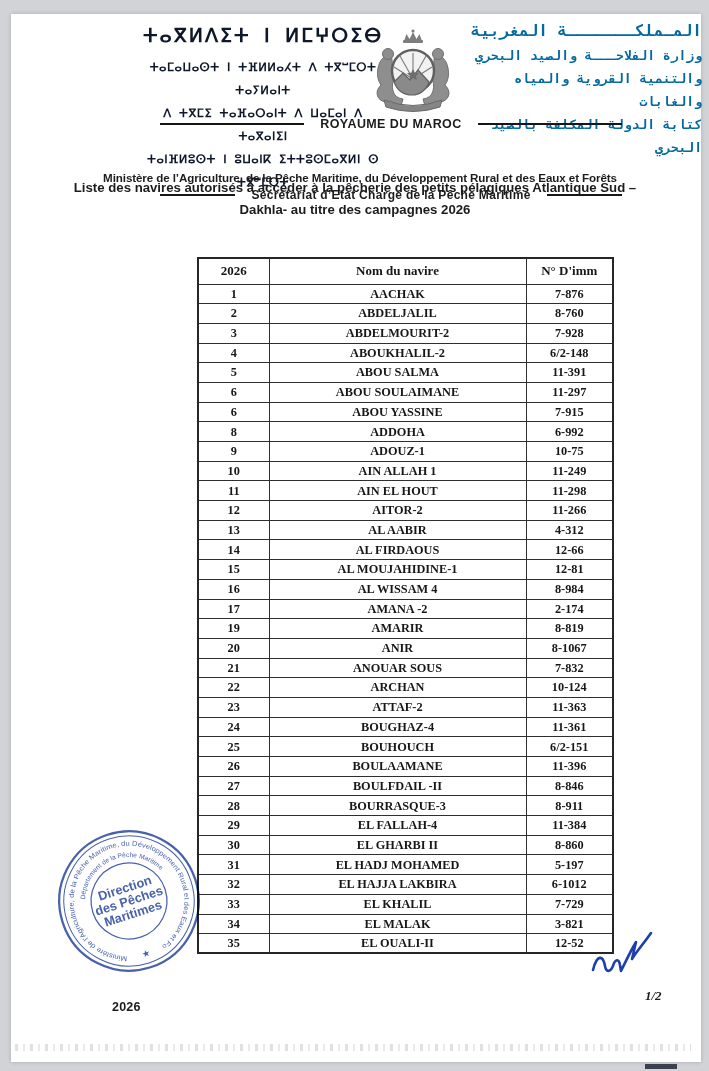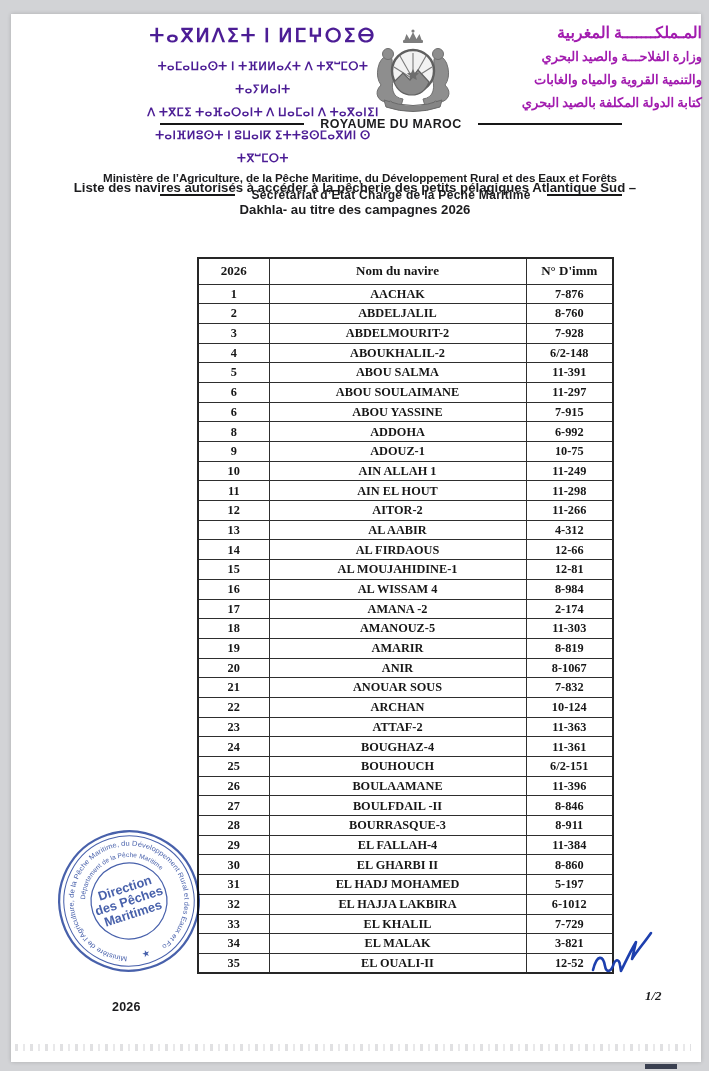--- a/index.html
+++ b/index.html
@@ -9,27 +9,27 @@
     background:#d2d3d6; overflow:hidden;
     font-family:"Liberation Sans", sans-serif; color:#1c1c1e;
   }
   .page {
     position:absolute; left:11px; top:14px; width:690px; height:1048px;
     background:#ffffff; box-shadow:0 0 4px rgba(0,0,0,.18);
   }
   
   .tifinagh {
     position:absolute; left:140px; top:24px; width:246px;
-    text-align:center; font-family:Liberation Serif, serif; color:#4c1d95;
+    text-align:center; font-family:Liberation Mono, monospace; color:#0f172a;
   }
   .tifinagh .t1 { font-size:19px; font-weight:bold; letter-spacing:2px; margin-bottom:8px; }
   .tifinagh .t2 { font-size:11.5px; font-weight:600; letter-spacing:.5px; line-height:23px; }
   .arabic {
     position:absolute; left:450px; top:20px; width:252px;
-    direction:rtl; text-align:right; font-family:Liberation Serif, serif; color:#a21caf;
+    direction:rtl; text-align:right; font-family:Liberation Mono, monospace; color:#0369a1;
   }
   .arabic .a1 { font-size:16px; font-weight:bold; line-height:25px; }
   .arabic .a2 { font-size:13px; font-weight:600; line-height:23px; }
   .coat { position:absolute; left:367px; top:27px; }
   .rule-row {
     position:absolute; left:160px; width:462px; display:flex; align-items:center; gap:16px;
   }
   .rule-row .rule { flex:1; height:2.4px; background:#161616; }
   .rule-row .rule-label { font-weight:bold; white-space:nowrap; }
   #royaume-row { top:117px; }
@@ -255,25 +255,20 @@
           <td>AL WISSAM 4</td>
           <td>8-984</td>
         </tr>
 
         <tr>
           <td>17</td>
           <td>AMANA -2</td>
           <td>2-174</td>
         </tr>
 
-        <tr>
-          <td>18</td>
-          <td>AMANOUZ-5</td>
-          <td>11-303</td>
-        </tr>
 
         <tr>
           <td>19</td>
           <td>AMARIR</td>
           <td>8-819</td>
         </tr>
 
         <tr>
           <td>20</td>
           <td>ANIR</td>

